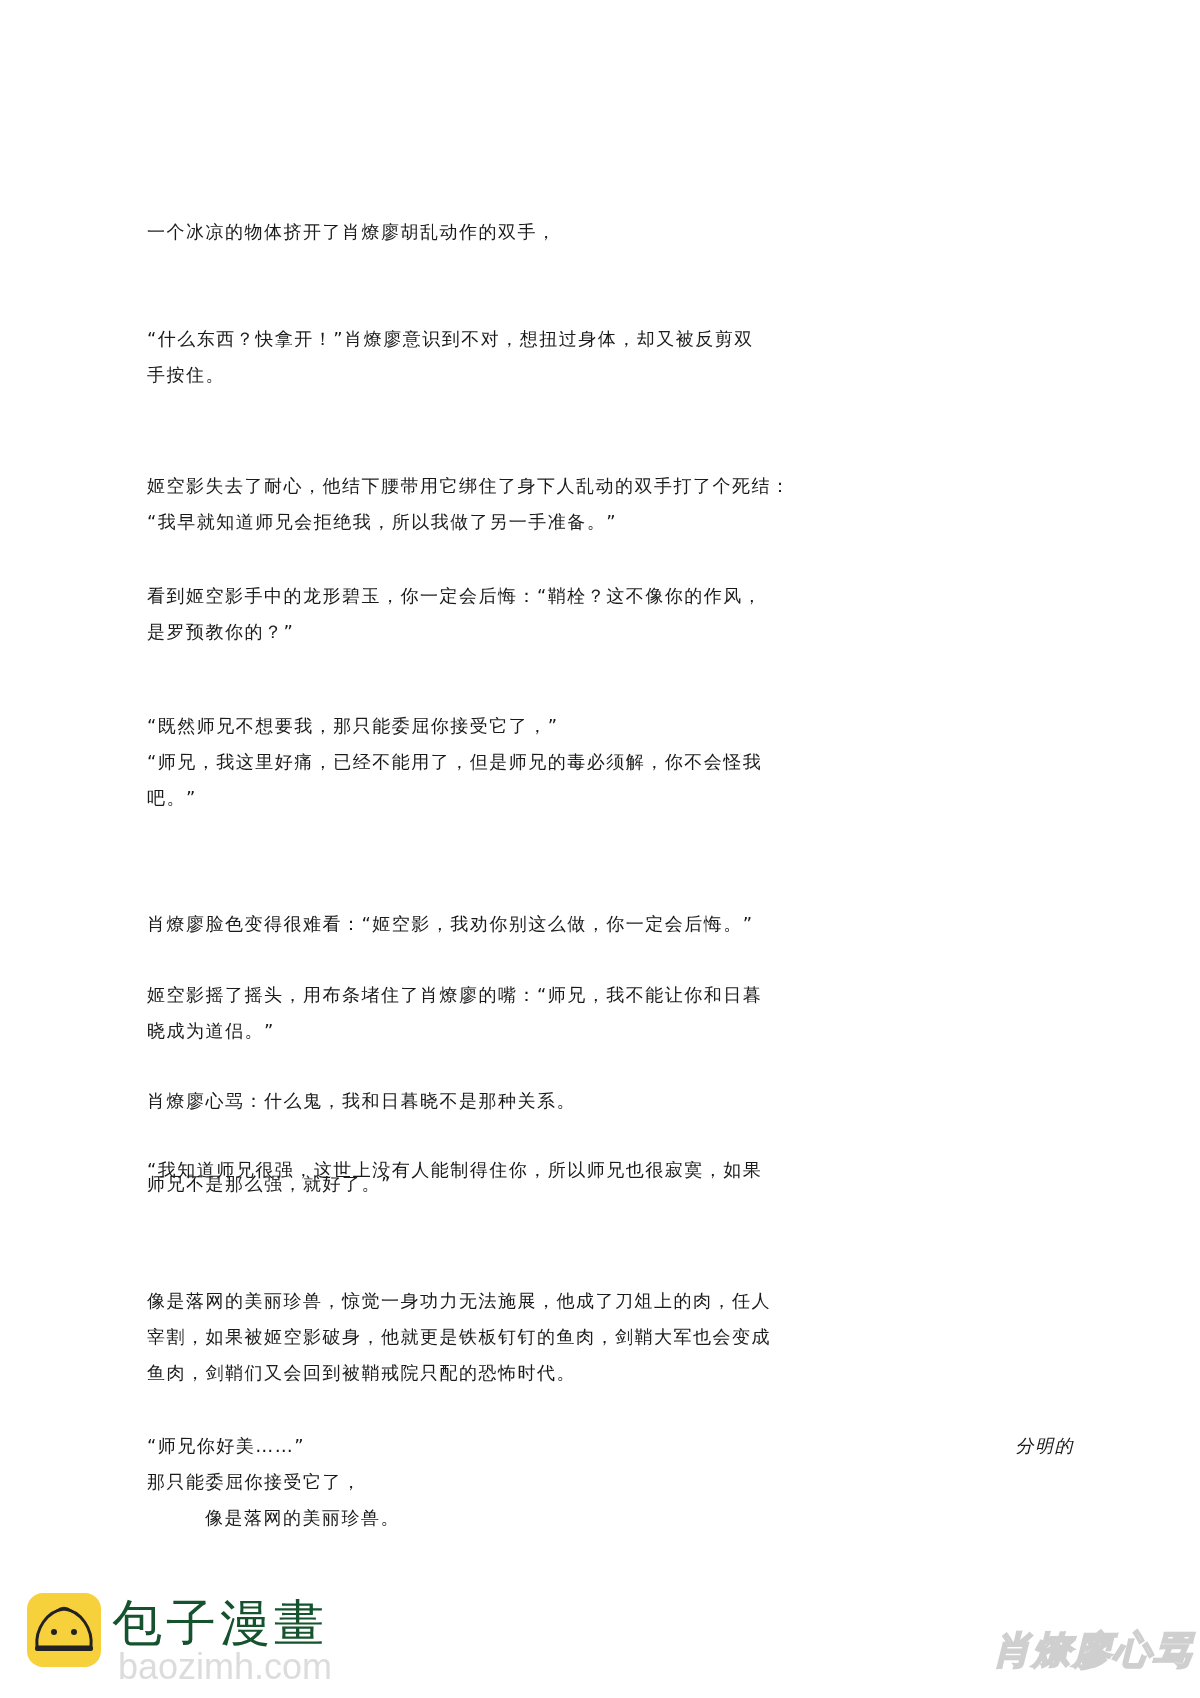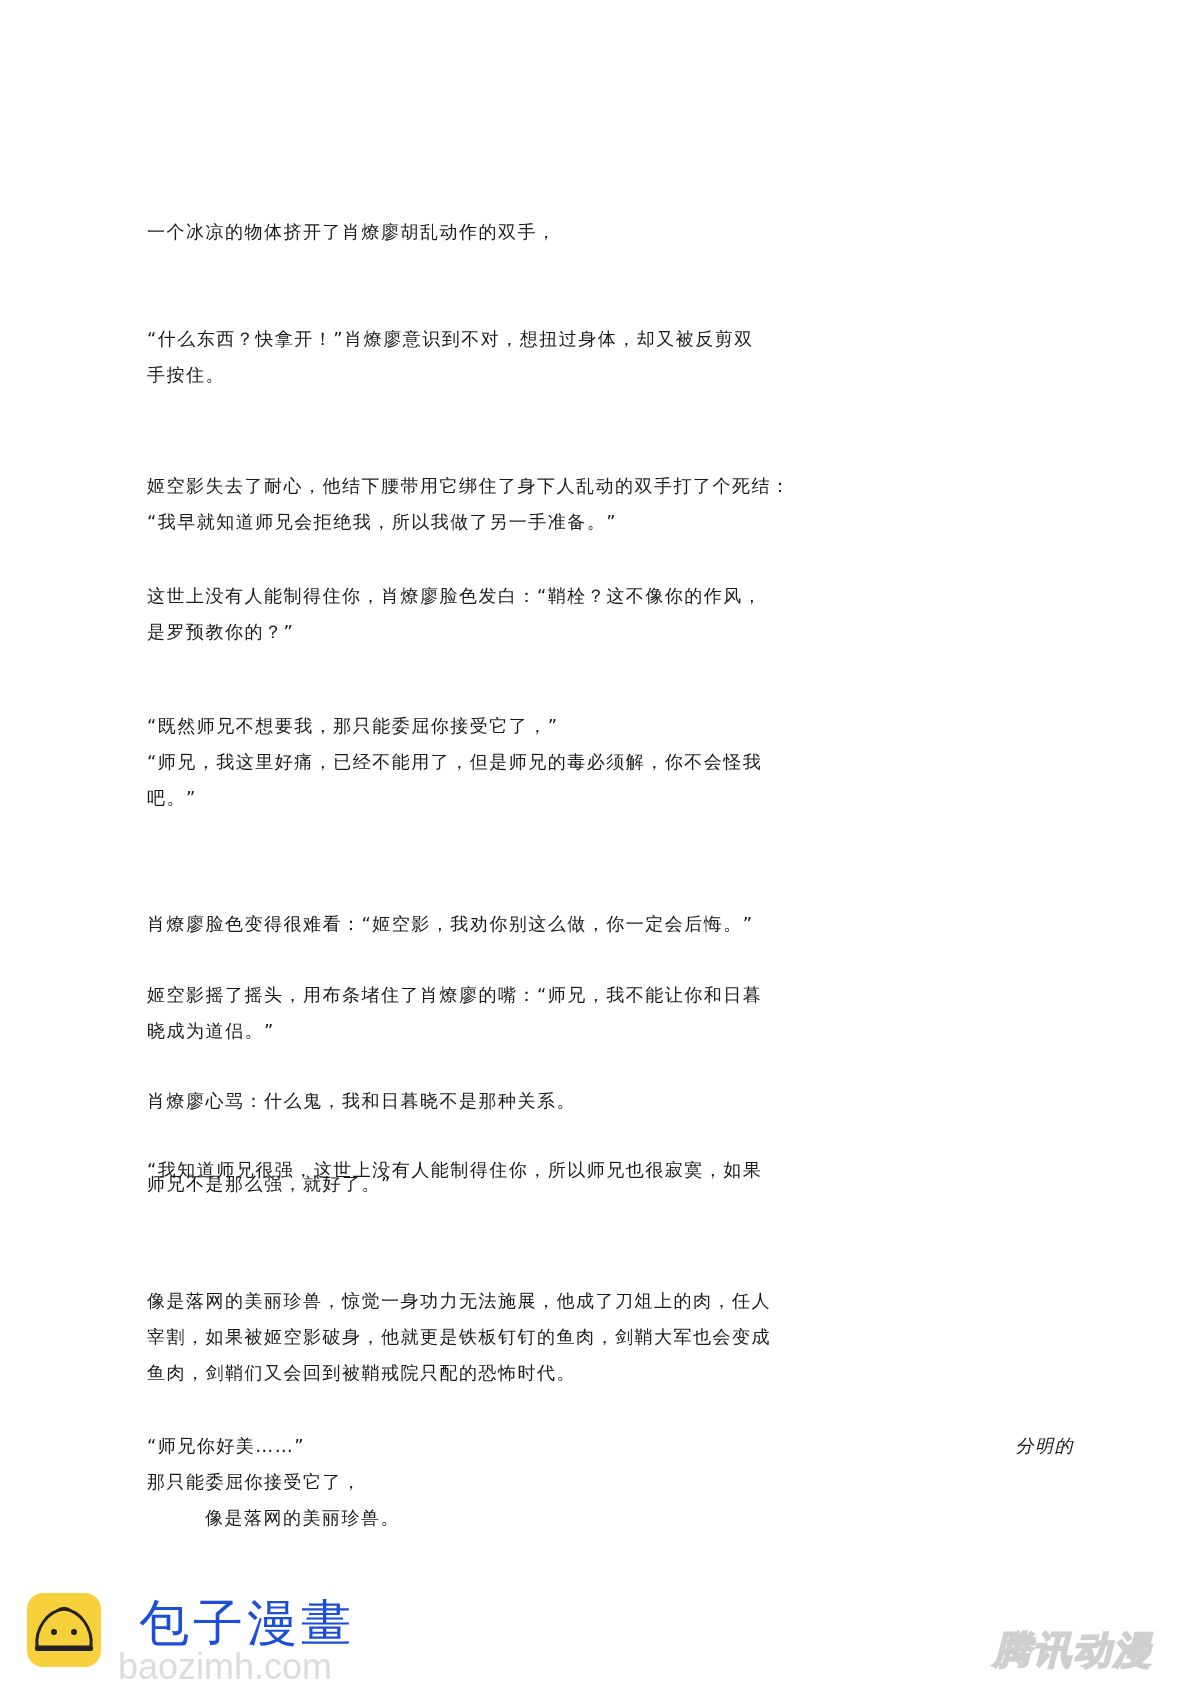--- a/index.html
+++ b/index.html
@@ -3,38 +3,38 @@
 <meta charset="utf-8">
 <style>
   html, body { margin:0; padding:0; background:#ffffff; }
   body { width:1200px; height:1698px; position:relative; overflow:hidden;
          font-family: "DejaVu Sans", "Liberation Sans", sans-serif; color:#1a1a1a; }
   .line { position:absolute; left:147px; font-size:18px; line-height:36px; white-space:nowrap; letter-spacing:1.5px; }
   .right { left:auto; right:126px;font-style:italic; }
   .indent { left:205px; }
   .logo { position:absolute; left:27px; top:1593px; width:74px; height:74px; background:#f7d13c; border-radius:16px; }
   .logo svg { position:absolute; left:0; top:0; }
-  .brand-cn { position:absolute; left:112px; top:1590px; font-size:50px; color:#1d4ed8; letter-spacing:4px; font-family:Liberation Serif, serif;margin-left:27px; }
+  .brand-cn { position:absolute; left:112px; top:1590px; font-size:50px; color:#14532d; letter-spacing:4px; font-family:Liberation Serif, serif; }
   .brand-url { position:absolute; left:106px; top:1646px; font-size:36px; color:#dcdcdc; font-family:"Liberation Sans", sans-serif;margin-left:12px; }
   .tencent { position:absolute; left:993px; top:1625px; font-size:38px; font-weight:bold; color:#fff;
              -webkit-text-stroke:2px #cfcfcf; font-style:italic; letter-spacing:2px; }
 </style>
 </head>
 <body>
 
 <div>
   <div class="line" style="top:214px">一个冰凉的物体挤开了肖燎廖胡乱动作的双手，</div>
 
   <div class="line" style="top:321px">“什么东西？快拿开！”肖燎廖意识到不对，想扭过身体，却又被反剪双</div>
   <div class="line" style="top:357px">手按住。</div>
 
   <div class="line" style="top:468px">姬空影失去了耐心，他结下腰带用它绑住了身下人乱动的双手打了个死结：</div>
   <div class="line" style="top:504px">“我早就知道师兄会拒绝我，所以我做了另一手准备。”</div>
 
-  <div class="line" style="top:578px">这世上没有人能制得住你，肖燎廖脸色发白：“鞘栓？这不像你的作风，</div>
+  <div class="line" style="top:578px">看到姬空影手中的龙形碧玉，你一定会后悔：“鞘栓？这不像你的作风，</div>
   <div class="line" style="top:614px">是罗预教你的？”</div>
 
   <div class="line" style="top:708px">“既然师兄不想要我，那只能委屈你接受它了，”</div>
   <div class="line" style="top:744px">“师兄，我这里好痛，已经不能用了，但是师兄的毒必须解，你不会怪我</div>
   <div class="line" style="top:780px">吧。”</div>
 
   <div class="line" style="top:906px">肖燎廖脸色变得很难看：“姬空影，我劝你别这么做，你一定会后悔。”</div>
 
   <div class="line" style="top:977px">姬空影摇了摇头，用布条堵住了肖燎廖的嘴：“师兄，我不能让你和日暮</div>
   <div class="line" style="top:1013px">晓成为道侣。”</div>
@@ -58,13 +58,13 @@
   <svg width="74" height="74" viewBox="0 0 74 74">
     <path d="M10 54 C8 36 20 18 37 16 C54 18 66 36 64 54 Z" fill="#f7d13c" stroke="#222" stroke-width="3"></path>
     <path d="M30 18 Q37 12 44 18" fill="none" stroke="#222" stroke-width="2.5"></path>
     <circle cx="27" cy="39" r="3" fill="#222"></circle>
     <circle cx="47" cy="39" r="3" fill="#222"></circle>
     <rect x="8" y="53" width="58" height="5" rx="2" fill="#222"></rect>
   </svg>
 </div>
 <div class="brand-cn">包子漫畫</div>
 <div class="brand-url">baozimh.com</div>
-<div class="tencent">腾讯动漫</div>
+<div class="tencent">肖燎廖心骂</div>
 
 </body></html>

